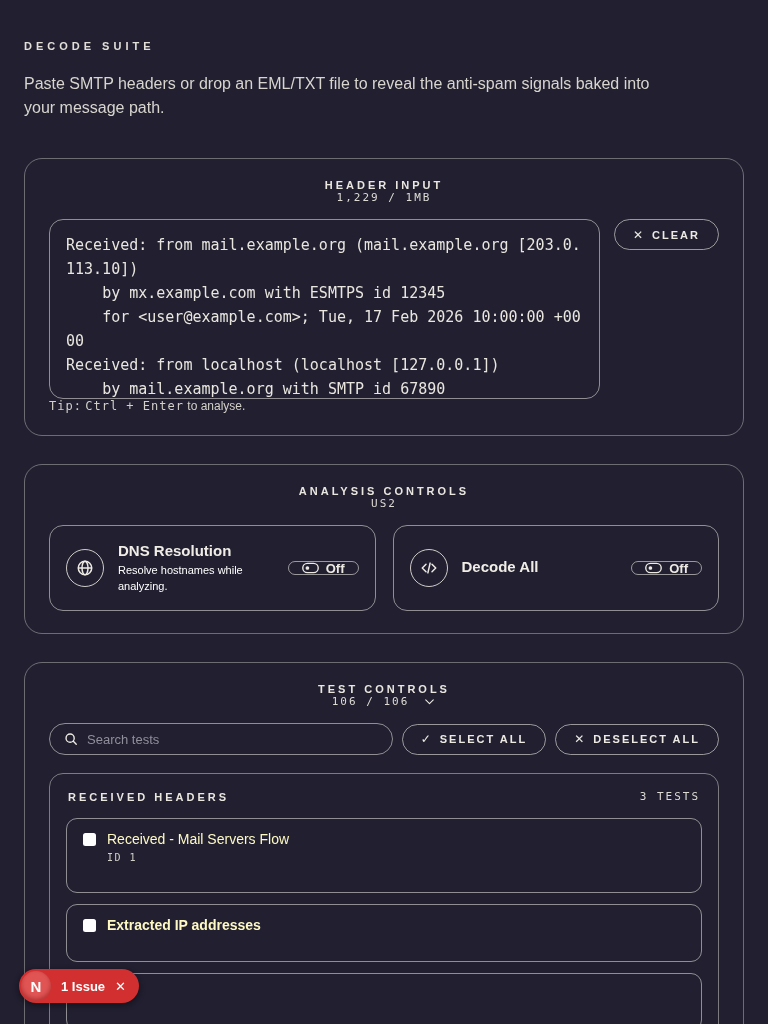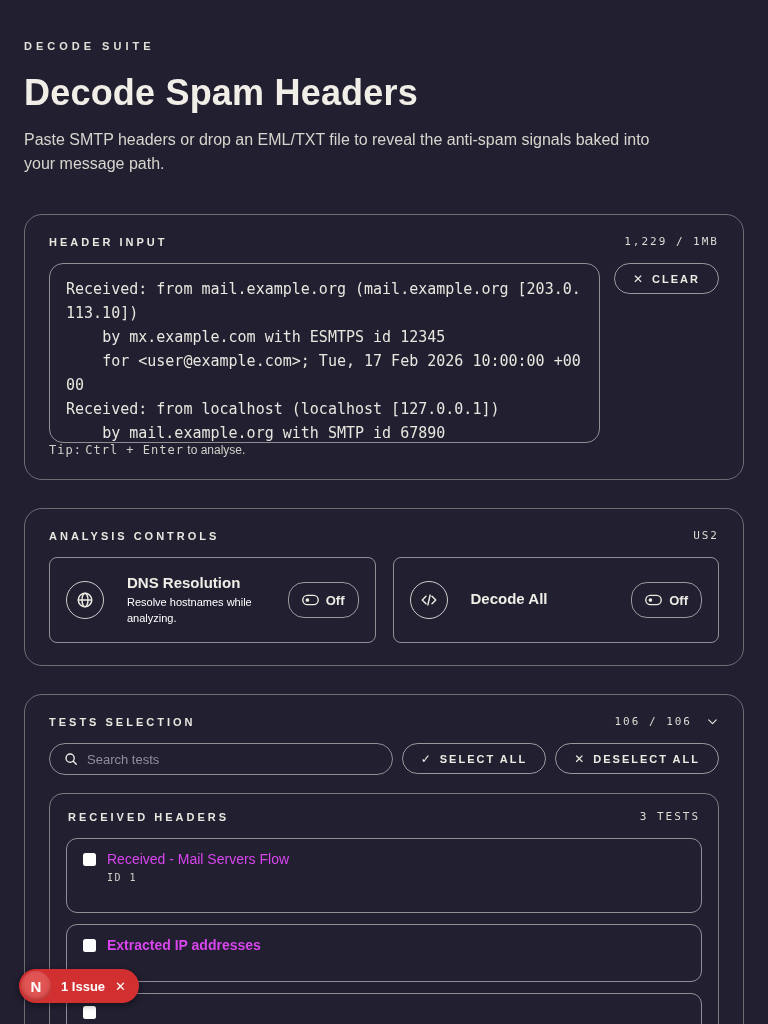--- a/index.html
+++ b/index.html
@@ -29,20 +29,21 @@
 
   .card {
     border:1px solid rgba(237,234,227,.38);
     border-radius:18px;
     padding:20px 24px 22px;
     margin-bottom:28px;
   }
   .card-head {
     display:flex; align-items:center; justify-content:space-between;
     margin-bottom:15px;
+    flex-direction:column;
   }
   .section-label {
     font-size:11px; font-weight:700; letter-spacing:3px; color:#eae7e0;
   }
   .meta-label {
     font-size:11px; letter-spacing:2px; color:#dedbd4;
   }
   .head-right { display:flex; align-items:center; gap:14px;justify-content:center; }
 
   
@@ -67,44 +68,44 @@
     cursor:pointer; white-space:nowrap;
   }
   .pill-btn .glyph { font-size:12px; font-weight:400; letter-spacing:0; }
   .tip-line { font-size:12px; color:#d3d0c9; }
   .tip-line .kbd { font-family:"DejaVu Sans Mono", monospace; font-size:12px; letter-spacing:1px; }
 
   
   .toggle-grid { display:grid; grid-template-columns:1fr 1fr; gap:17px; margin-top:4px; }
   .toggle-card {
     border:1px solid rgba(237,234,227,.55);
-    border-radius:8px; padding:16px;
-    display:flex; align-items:center; gap:23px;
+    border-radius:14px; padding:16px;
+    display:flex; align-items:center; gap:14px;
     min-height:84px;
   }
   .icon-circle {
     width:38px; height:38px; flex:0 0 38px;
     border:1.5px solid rgba(237,234,227,.85);
     border-radius:50%;
     display:flex; align-items:center; justify-content:center;
   }
   .toggle-texts { flex:1; min-width:0; }
   .toggle-title { font-size:15px; font-weight:600; color:#f0ede6; margin-bottom:3px; }
   .toggle-desc { font-size:11px; line-height:16px; color:#ffffff; max-width:150px; }
   .toggle-pill {
     display:inline-flex; align-items:center; gap:7px;
-    height:36px; padding:0 13px;
+    height:14px; padding:0 13px;
     border:1px solid rgba(237,234,227,.6);
     border-radius:16px; background:transparent;
     color:#edeae3; font-size:13px; font-weight:600;
     font-family:"Liberation Sans", sans-serif; cursor:pointer;
   }
 
   
-  .controls-row { display:flex; gap:9px; margin-top:2px; }
+  .controls-row { display:flex; gap:9px; align-items:center; margin-top:2px; }
   .search-box {
     flex:1; height:32px;
     border:1px solid rgba(237,234,227,.55);
     border-radius:16px;
     display:flex; align-items:center; gap:9px; padding:0 14px;
   }
   .search-box input {
     flex:1; background:transparent; border:none; outline:none;
     color:#edeae3; font-size:13px; font-family:"Liberation Sans", sans-serif;
   }
@@ -122,21 +123,21 @@
     border:1px solid rgba(237,234,227,.55);
     border-radius:11px; padding:12px 16px;
     margin-bottom:11px; cursor:pointer;
   }
   .test-item:last-child { margin-bottom:0; }
   .test-main { display:flex; align-items:center; gap:11px; }
   .checkbox {
     width:13px; height:13px; flex:0 0 13px;
     background:#ffffff; border-radius:2.5px;
   }
-  .test-title { font-size:14px; color:#d946ef; }
+  .test-title { font-size:14px; color:#fef9c3; }
   .test-id {
     margin:5px 0 17px 24px;
     font-size:10px; letter-spacing:1.5px; color:#d2cfc8;
   }
   .test-item.tall { min-height:58px;font-weight:bold; }
 
   svg.icon { display:block; stroke:#edeae3; fill:none; stroke-width:2; stroke-linecap:round; stroke-linejoin:round; }
 
   
   .dev-badge {
@@ -157,21 +158,20 @@
   }
   .dev-badge .issue-label { color:#ffffff; font-size:13px; font-weight:600; }
   .dev-badge .badge-close { color:#ffffff; font-size:13px; }
 </style>
 </head>
 <body>
 
 <div class="page">
 
   <div class="eyebrow">DECODE SUITE</div>
-  <h1 class="page-title">Decode Spam Headers</h1>
   <p class="page-subtitle">Paste SMTP headers or drop an EML/TXT file to reveal the anti-spam signals baked into your message path.</p>
 
   <section class="card">
     <div class="card-head">
       <div class="section-label">HEADER INPUT</div>
       <div class="meta-label mono">1,229 / 1MB</div>
     </div>
     <div class="input-row">
       <textarea class="headers-textarea" spellcheck="false" style="">Received: from mail.example.org (mail.example.org [203.0.113.10])
     by mx.example.com with ESMTPS id 12345
@@ -240,21 +240,21 @@
           </span>
           <span>Off</span>
         </button>
       </div>
 
     </div>
   </section>
 
   <section class="card" style="margin-bottom:0;">
     <div class="card-head">
-      <div class="section-label">TESTS SELECTION</div>
+      <div class="section-label">TEST CONTROLS</div>
       <div class="head-right">
         <span class="meta-label mono">106 / 106</span>
         <span>
           <svg class="icon" width="13" height="13" viewBox="0 0 24 24">
               <path d="M5 9l7 7 7-7"></path>
             </svg>
         </span>
       </div>
     </div>
 

